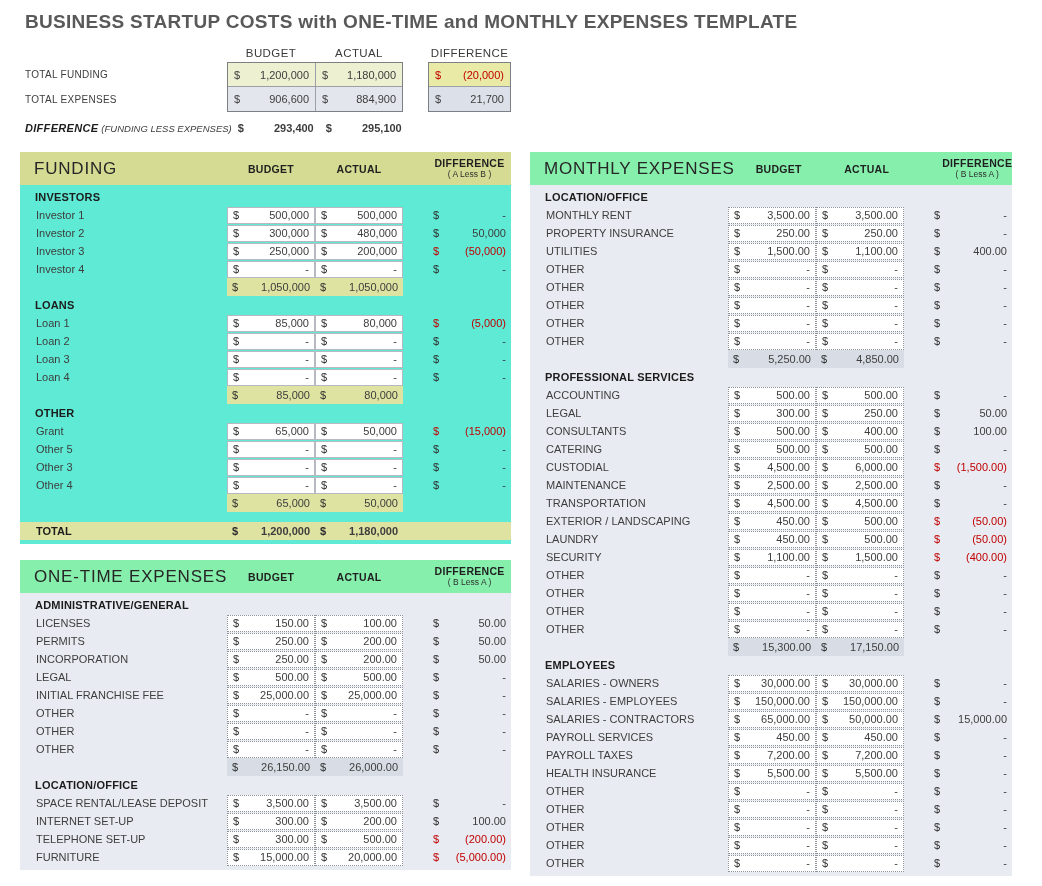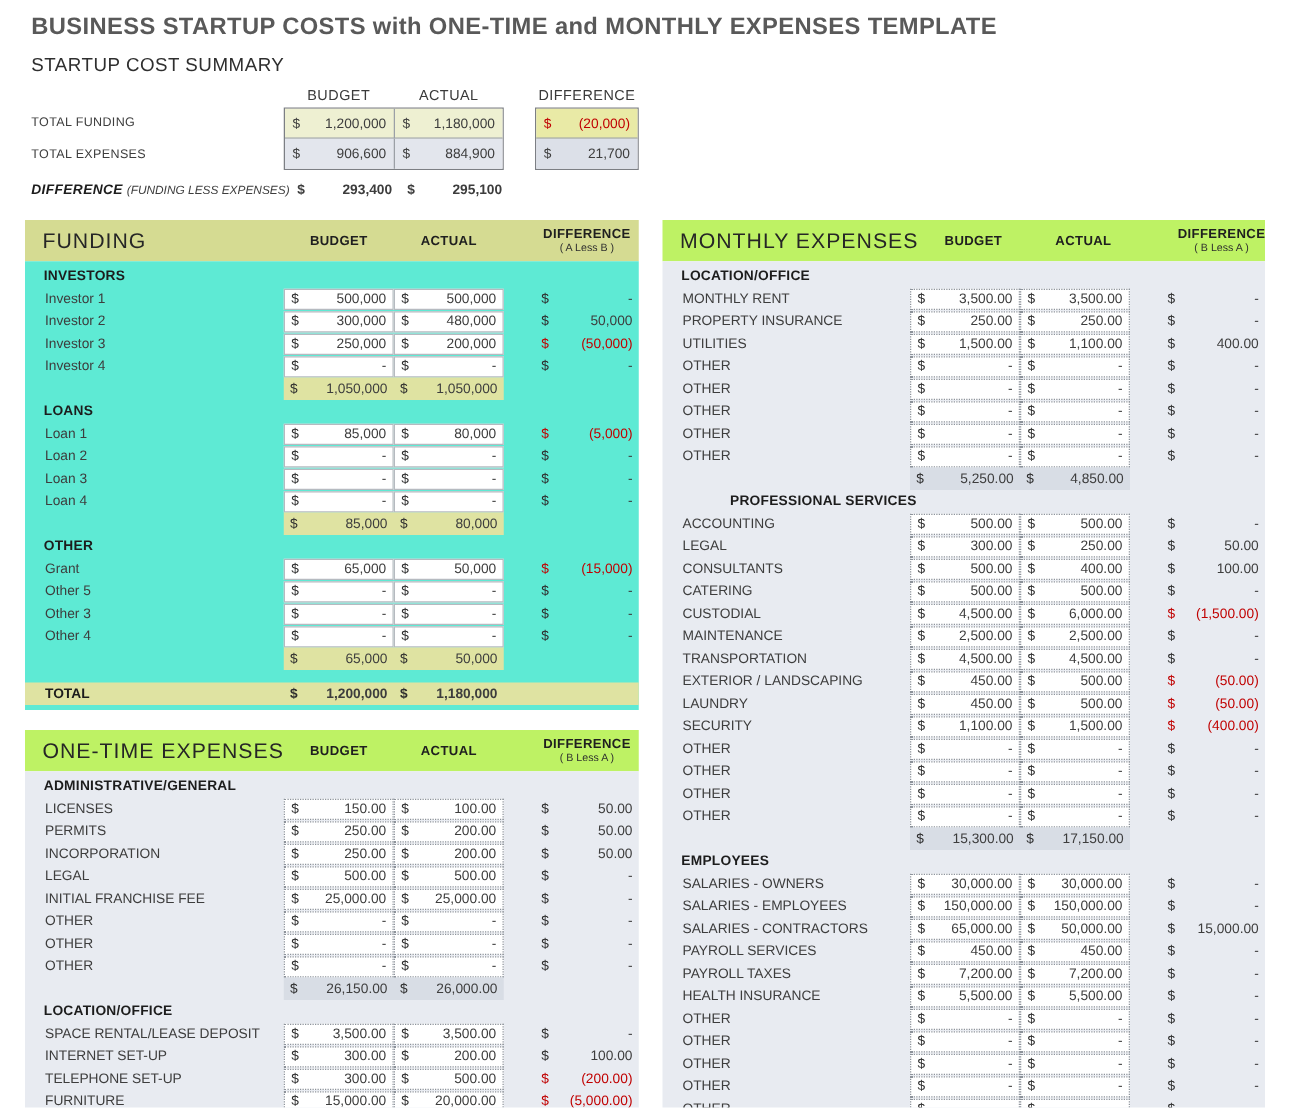--- a/index.html
+++ b/index.html
@@ -39,21 +39,21 @@
   
   .columns { display:flex; align-items:flex-start; margin-top:15px; }
   .col-left { width:491px; }
   .col-right { width:482px; margin-left:19px; }
 
   
   .section { width:100%; }
   .section + .section { margin-top:16px; }
   .sec-header { height:33px; }
   .tone-green .sec-header { background:#d5db92; }
-  .tone-gray  .sec-header { background:#bef264; }
+  .tone-gray  .sec-header { background:#86efac; }
   .sec-title { font-size:17px; letter-spacing:0.8px; color:#262626; padding-left:14px; white-space:nowrap; }
   .sec-ch { font-size:10.5px; font-weight:bold; color:#1f1f1f; text-align:center; letter-spacing:0.3px; }
   .sec-diffh { text-align:center; line-height:1.1; }
   .sec-diffh .l1 { font-size:10.5px; font-weight:bold; color:#1f1f1f; letter-spacing:0.3px; }
   .sec-diffh .l2 { font-size:8.5px; color:#2e2e2e;text-align:center; }
   .sbody { padding:3px 0 4px 0; }
   .tone-green .sbody { background:#5eead4; }
   .tone-gray  .sbody { background:#e8ebf1; }
 
   .row { height:18px; }
@@ -79,21 +79,20 @@
   .row.subtotal .mc { height:18px; }
 </style>
 </head>
 <body>
 
 <div class="page">
 
   <h1 class="title">BUSINESS STARTUP COSTS with ONE-TIME and MONTHLY EXPENSES TEMPLATE</h1>
 
   <div class="summary">
-    <div class="summary-title">STARTUP COST SUMMARY</div>
 
     <div class="grid-cols s-colhead">
       <div></div>
       <div class="ch">BUDGET</div>
       <div class="ch">ACTUAL</div>
       <div></div>
       <div class="ch">DIFFERENCE</div>
     </div>
 
     <div class="summary-mid">
@@ -811,21 +810,21 @@
                 </div>
                 <div class="mc">
                   <span class="cur">$</span>
                   <span class="val">4,850.00</span>
                 </div>
               </div>
               <div></div>
               <div></div>
             </div>
             <div class="grid-cols row sub">
-              <div class="sublabel" style="grid-column: 1 / 6; margin-left: 39px;">PROFESSIONAL SERVICES</div>
+              <div class="sublabel" style="grid-column: 1 / 6;">PROFESSIONAL SERVICES</div>
             </div>
             <div class="grid-cols row item">
               <div class="label">ACCOUNTING</div>
               <div class="mc input dot">
                 <span class="cur">$</span>
                 <span class="val">500.00</span>
               </div>
               <div class="mc input dot">
                 <span class="cur">$</span>
                 <span class="val">500.00</span>

